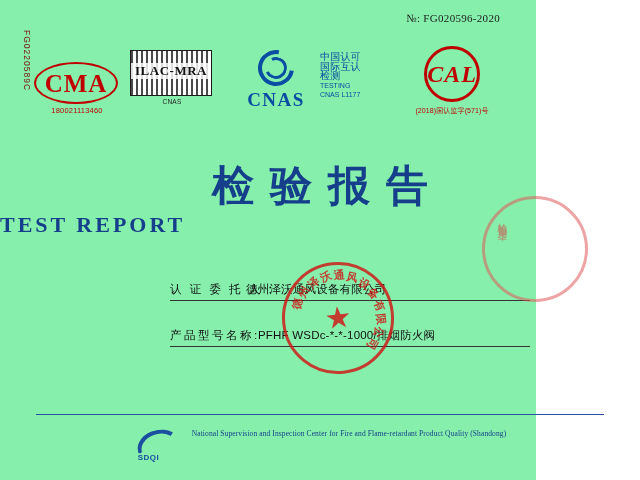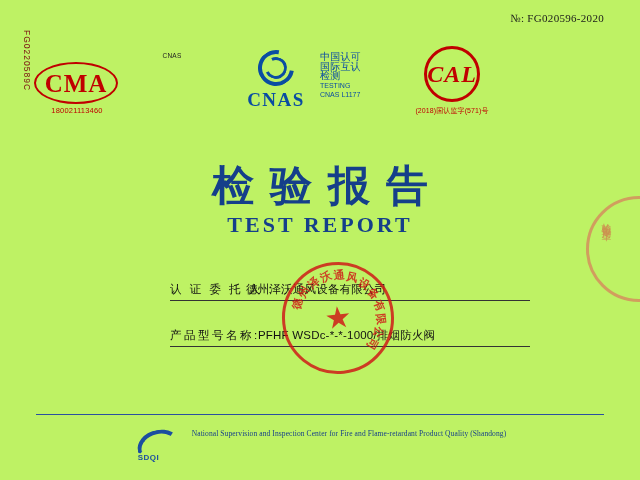--- a/index.html
+++ b/index.html
@@ -8,23 +8,23 @@
     background: #ffffff;
   }
   body {
     width: 640px;
     height: 480px;
     overflow: hidden;
     font-family: "Liberation Sans", sans-serif;
   }
   #page {
     position: relative;
-    width: 640px;
+    width: 536px;
     height: 480px;
-    background: #bef264;
+    background: #86efac;
   }
   
   .serial {
     position: absolute;
     top: 12px;
     right: 36px;
     font-family: "Liberation Serif", serif;
     font-size: 11px;
     color: #1a1a1a;
     letter-spacing: 0.3px;
@@ -222,21 +222,20 @@
     font-size: 42px;
     letter-spacing: 16px;
     color: #153f8a;
     text-indent: 16px;
   }
   .title-en {
     position: absolute;
     left: 0;
     top: 212px;
     width: 640px;
-    text-align: center;
     font-family: "Liberation Serif", serif;
     font-weight: bold;
     font-size: 22px;
     letter-spacing: 3px;
     color: #153f8a;
   }
   
   .fields {
     position: absolute;
     left: 170px;
@@ -410,20 +409,24 @@
   <div class="vert-code">FG0220589C</div>
 
   <div class="logo-band">
 
     <div class="logo cma">
       <div class="cma-oval">CMA</div>
       <div class="cma-num">180021113460</div>
     </div>
 
     <div class="logo ilac">
+      <div class="ilac-box">
+        <div class="ilac-stripes"></div>
+        <div class="ilac-text">ILAC-MRA</div>
+      </div>
       <div class="ilac-sub">CNAS</div>
     </div>
 
     <div class="logo cnas">
       <div class="cnas-mark">
         <div class="ring"></div>
         <div class="ring2"></div>
       </div>
       <div class="cnas-word">CNAS</div>
     </div>

